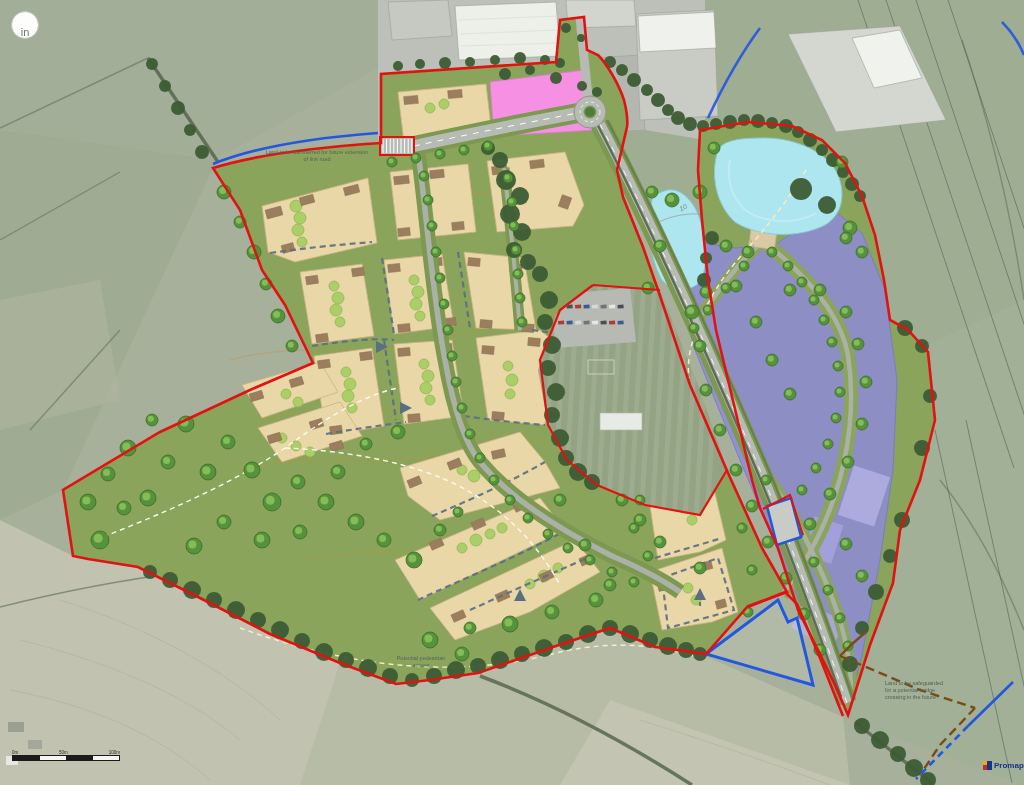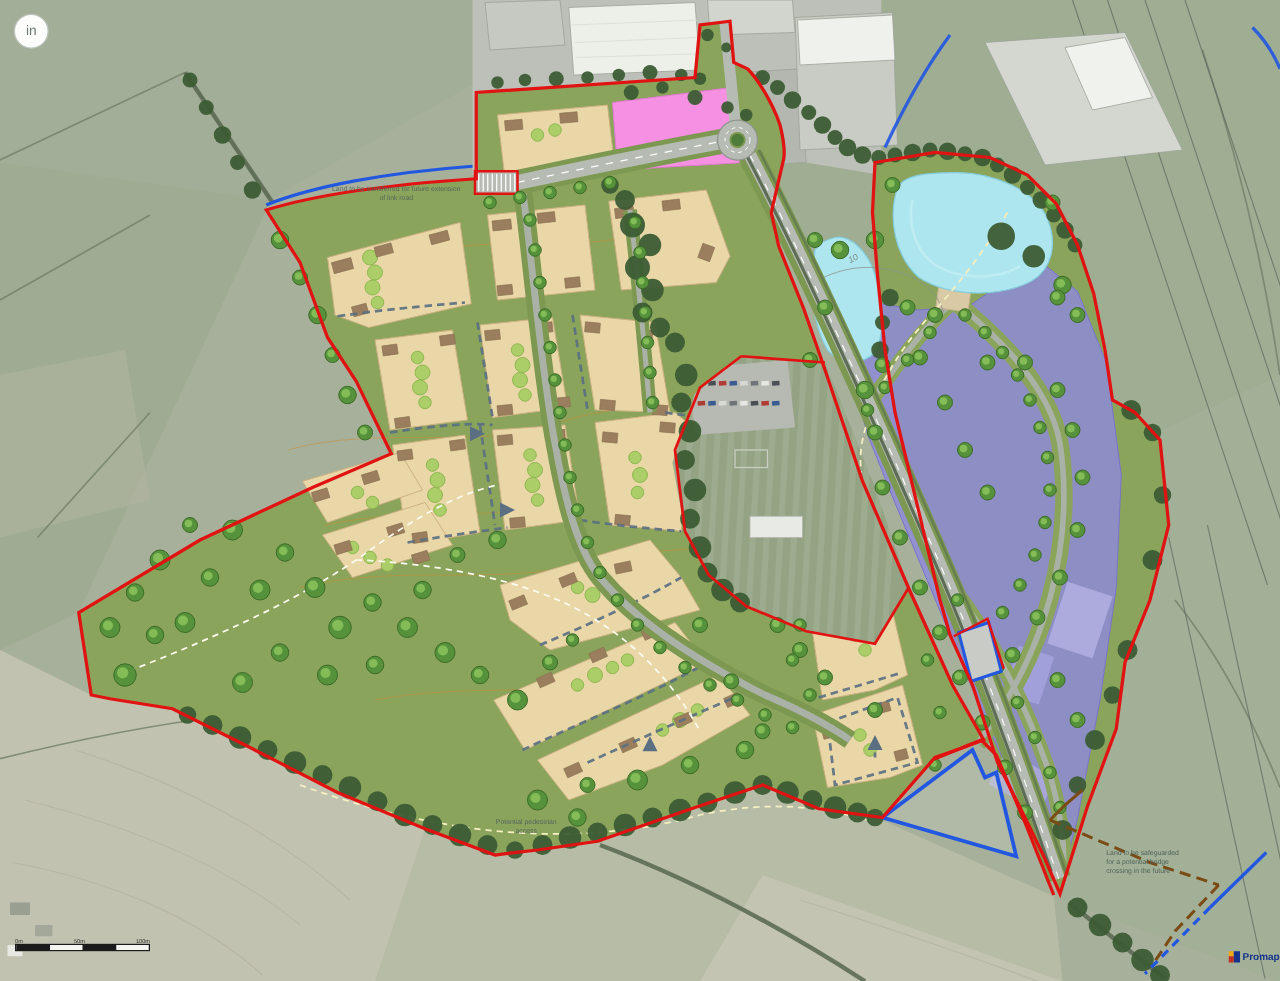--- a/index.html
+++ b/index.html
@@ -3,21 +3,21 @@
 <meta charset="utf-8">
 <style>
   html,body{margin:0;padding:0;background:#888;}
   #stage{position:relative;width:1024px;height:785px;overflow:hidden;
          font-family:"Liberation Sans",sans-serif;background:#a9b19e;}
   #stage svg{position:absolute;left:0;top:0;}
   .maplabel{position:absolute;color:#55655b;font-size:5.5px;line-height:1.3;
             text-align:center;pointer-events:none;}
   #lbl-contour{font-style:italic;color:#7c8a80;font-size:7px;transform:rotate(-28deg);}
   #badge-in{position:absolute;left:11px;top:11px;width:26px;height:26px;border-radius:50%;
-            background:#fdfdfc;border:1.5px solid #bcc3bd;display:flex;align-items:center;
+            background:#fdfdfc;border:1.5px solid #bcc3bd;display:flex;align-items:flex-end;
             justify-content:center;color:#6d7870;font-weight:normal;font-size:11px;}
   #scalebar{position:absolute;left:12px;top:750px;width:108px;}
   #scalebar .lbls{display:flex;justify-content:space-between;font-size:4.5px;color:#2b2b2b;}
   #scalebar .bar{display:flex;height:4px;border:0.5px solid #1b1b1b;background:#f5f5f2;}
   #scalebar .bar i{flex:1;}
   #scalebar .bar i:nth-child(odd){background:#1b1b1b;}
   #promap{position:absolute;left:983px;top:761px;display:flex;align-items:center;gap:2px;}
   #promap .ico{width:9px;height:9px;position:relative;}
   #promap .ico .a{position:absolute;left:0;top:0;width:4px;height:4px;background:#f0a818;}
   #promap .ico .b{position:absolute;left:4px;top:0;width:5px;height:9px;background:#16338e;}

